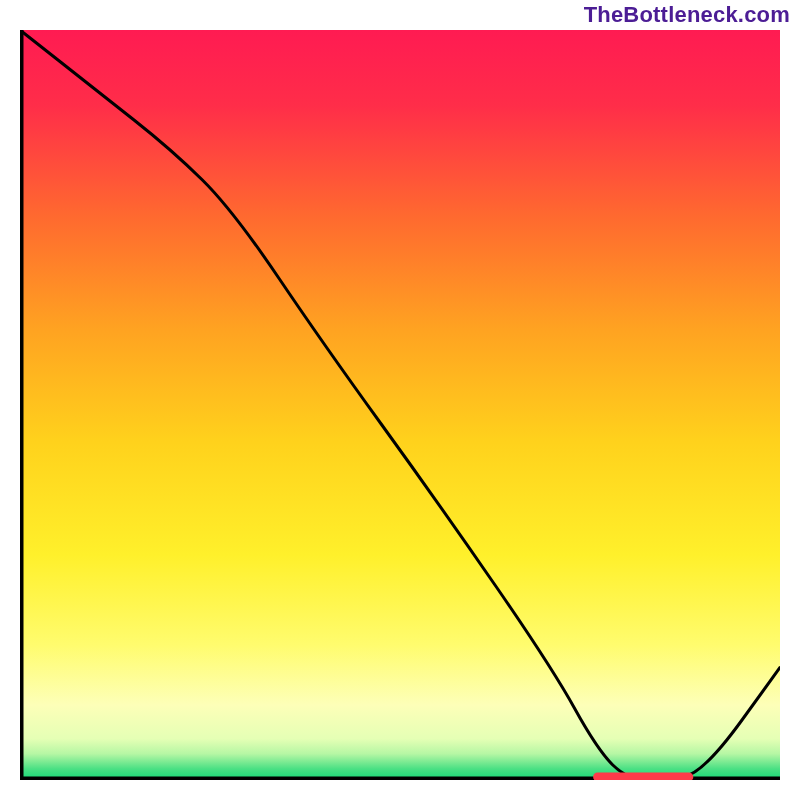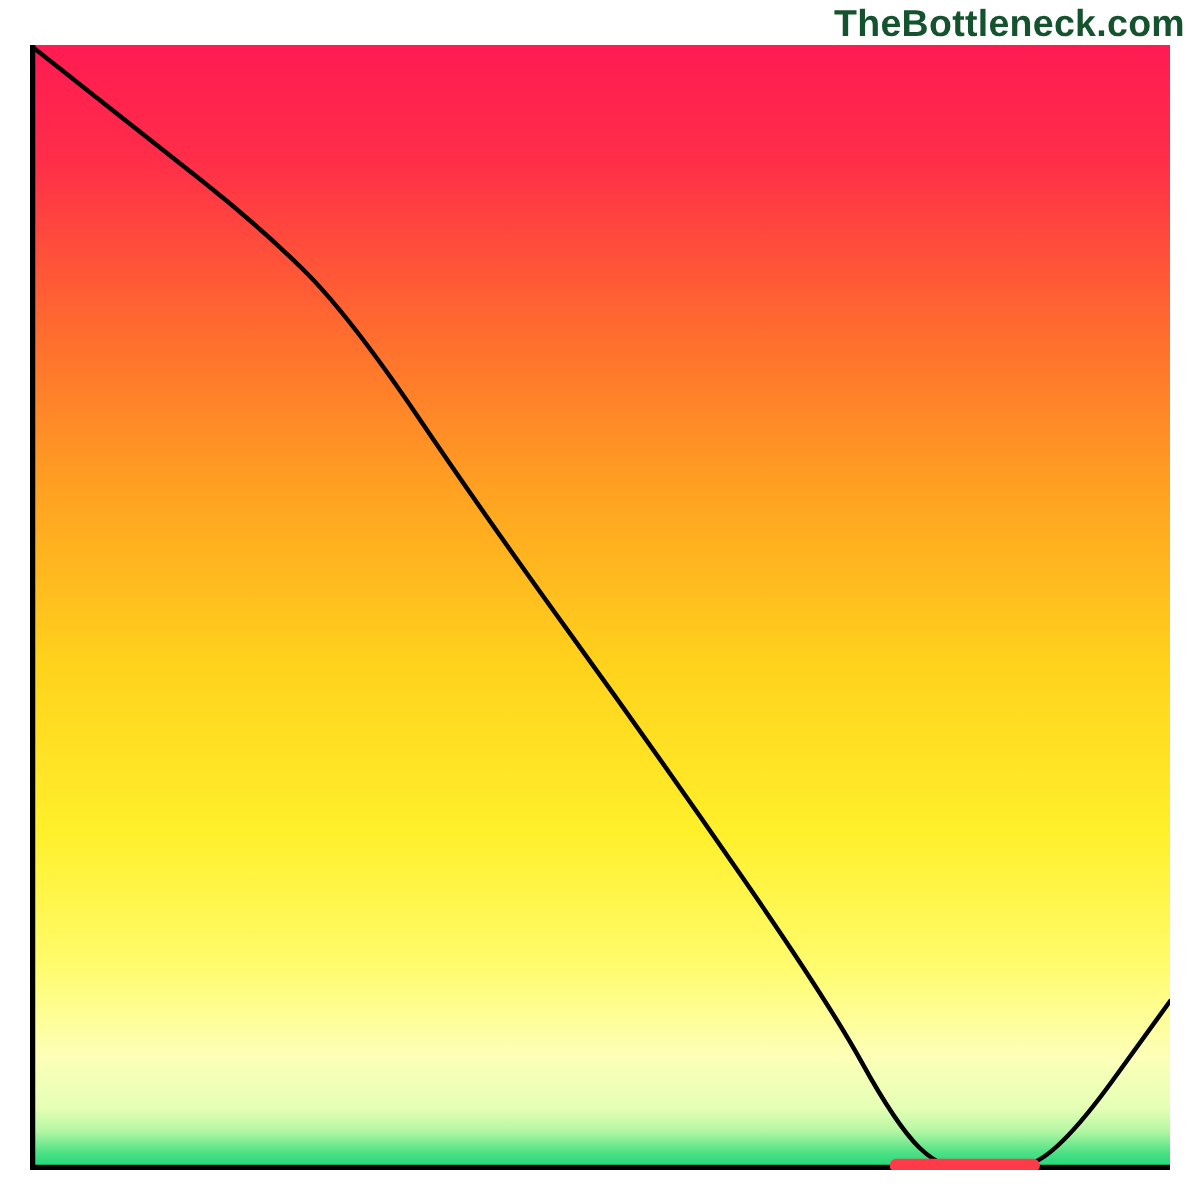--- a/index.html
+++ b/index.html
@@ -13,23 +13,23 @@
   }
   .wrap {
     position: relative;
     width: 800px;
     height: 800px;
   }
   .watermark {
     position: absolute;
     top: 2px;
     right: 10px;
-    font-size: 25px;
+    font-size: 22px;
     font-weight: 600;
-    color: #14532d;
+    color: #4c1d95;
     letter-spacing: 0.2px;
     user-select: none;
     margin-left: 12px;
   }
   .plot {
     position: absolute;
     left: 20px;
     top: 30px;
     width: 760px;
     height: 750px;

